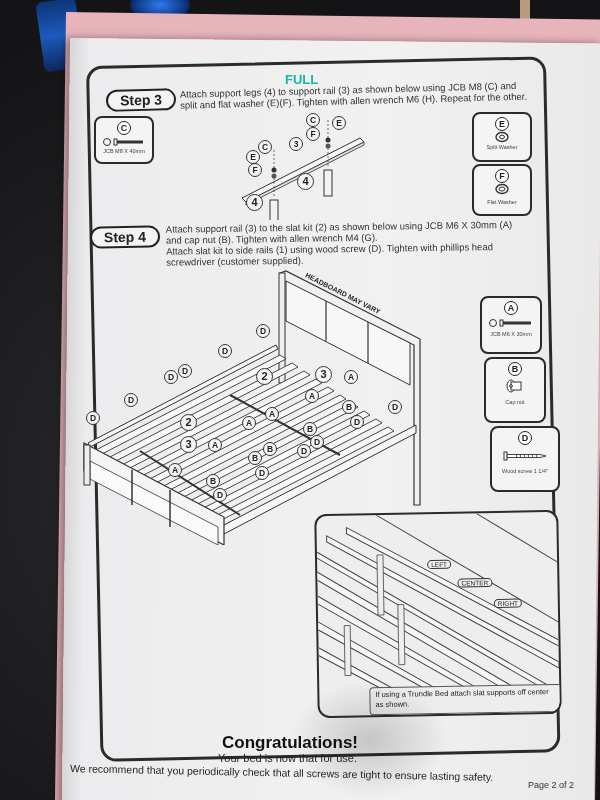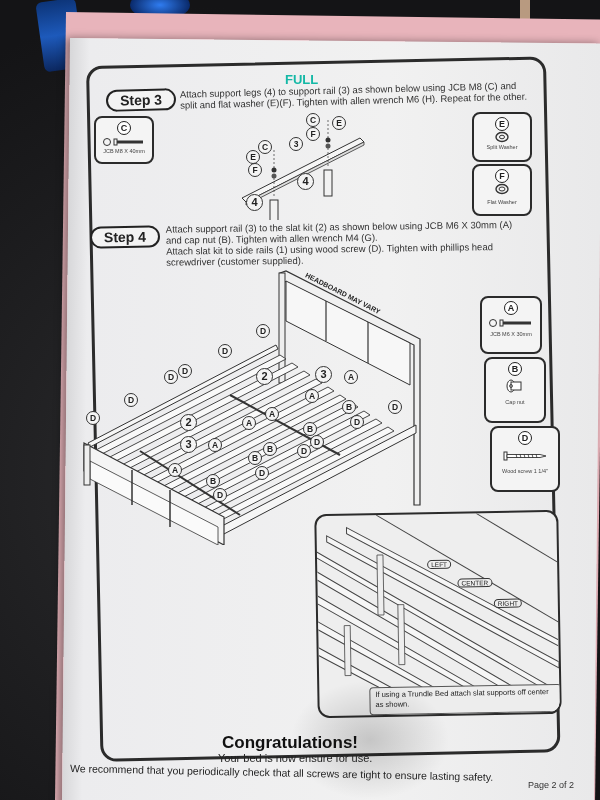--- a/index.html
+++ b/index.html
@@ -258,15 +258,15 @@
   </svg>
   <div class="tag" style="left:110px;top:46px;">LEFT</div>
   <div class="tag" style="left:140px;top:65px;">CENTER</div>
   <div class="tag" style="left:176px;top:86px;">RIGHT</div>
   <div class="note-box">If using a Trundle Bed attach slat supports off center as shown.</div>
 </div>
 
 <div class="shade"></div>
 
 <div class="abs congrats">Congratulations!</div>
-<div class="abs ready">Your bed is now ensure for use.</div>
+<div class="abs ready">Your bed is now that for use.</div>
 <div class="abs recommend">We recommend that you periodically check that all screws are tight to ensure lasting safety.</div>
 <div class="abs pageno">Page 2 of 2</div>
 
 </body></html>

